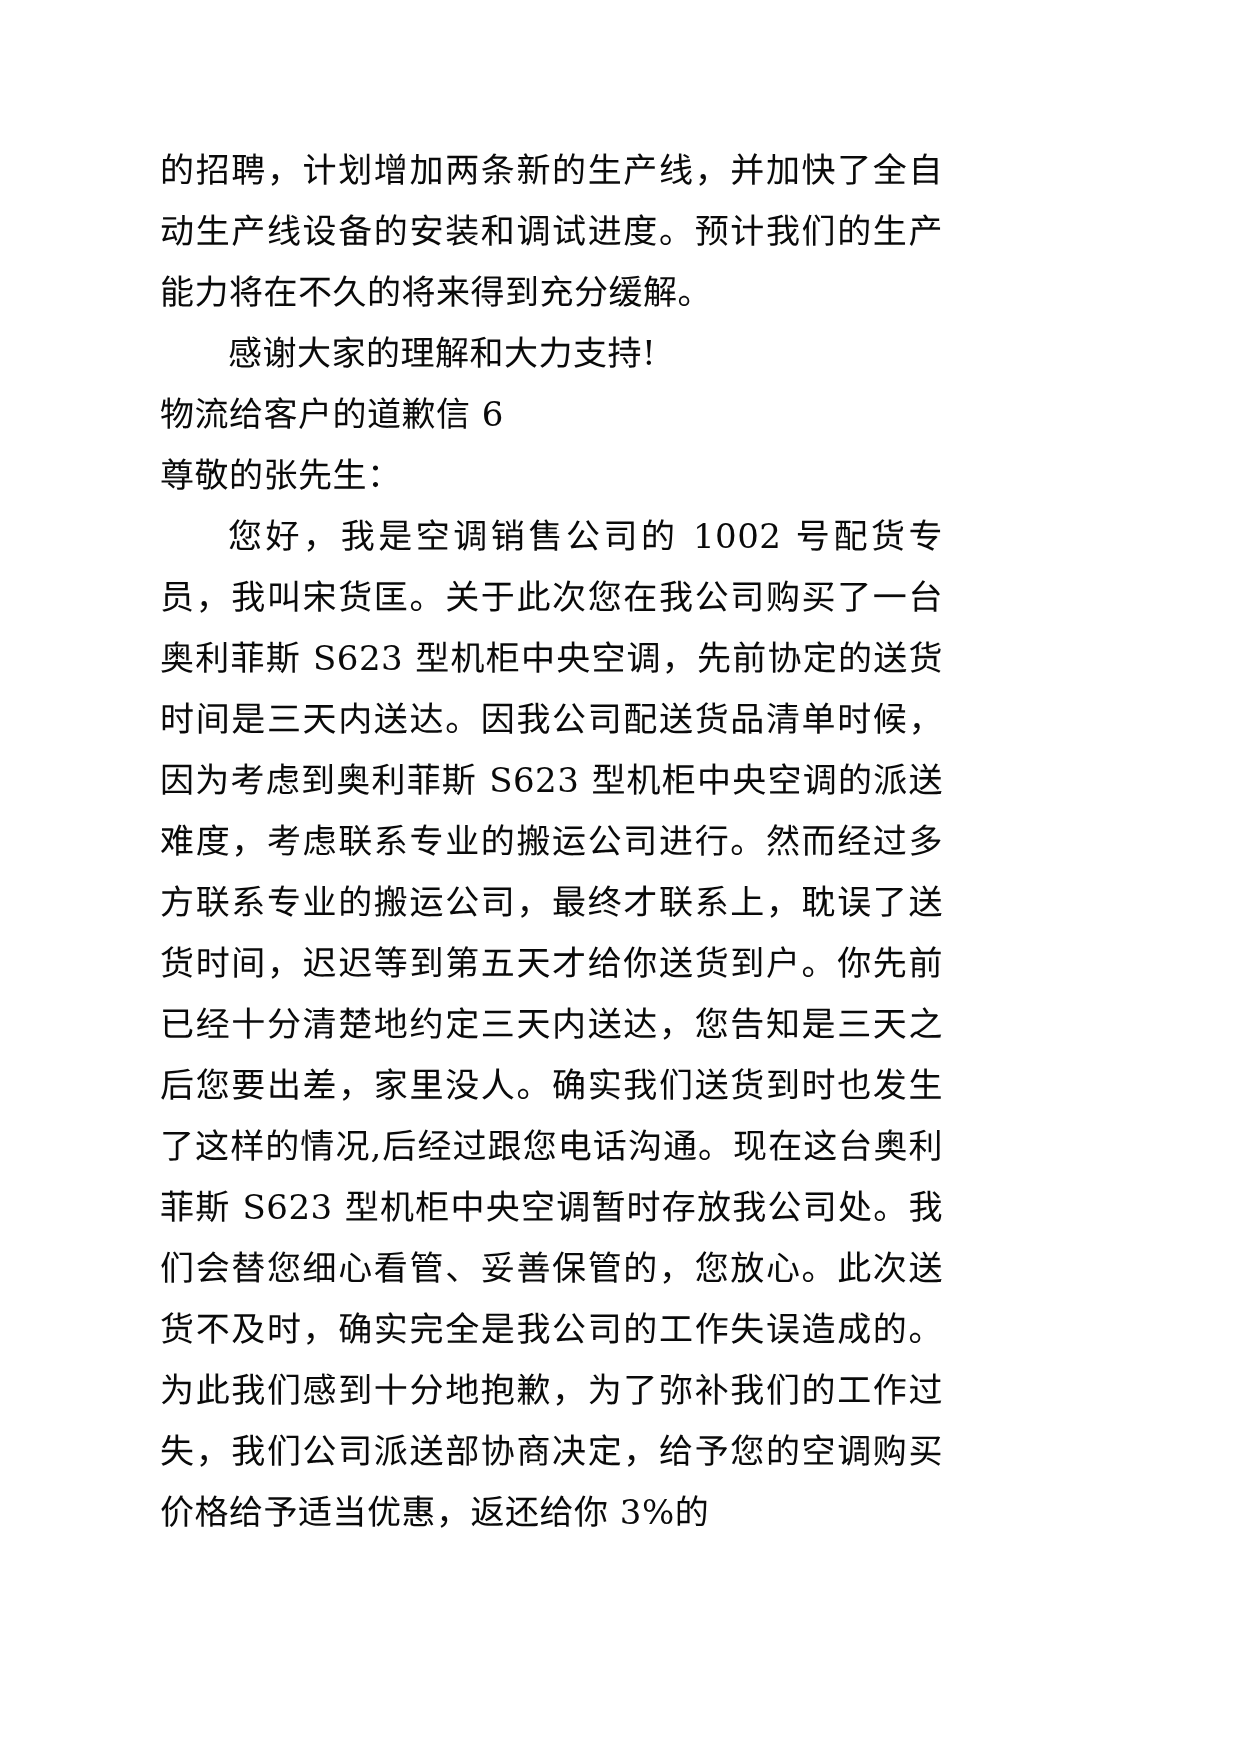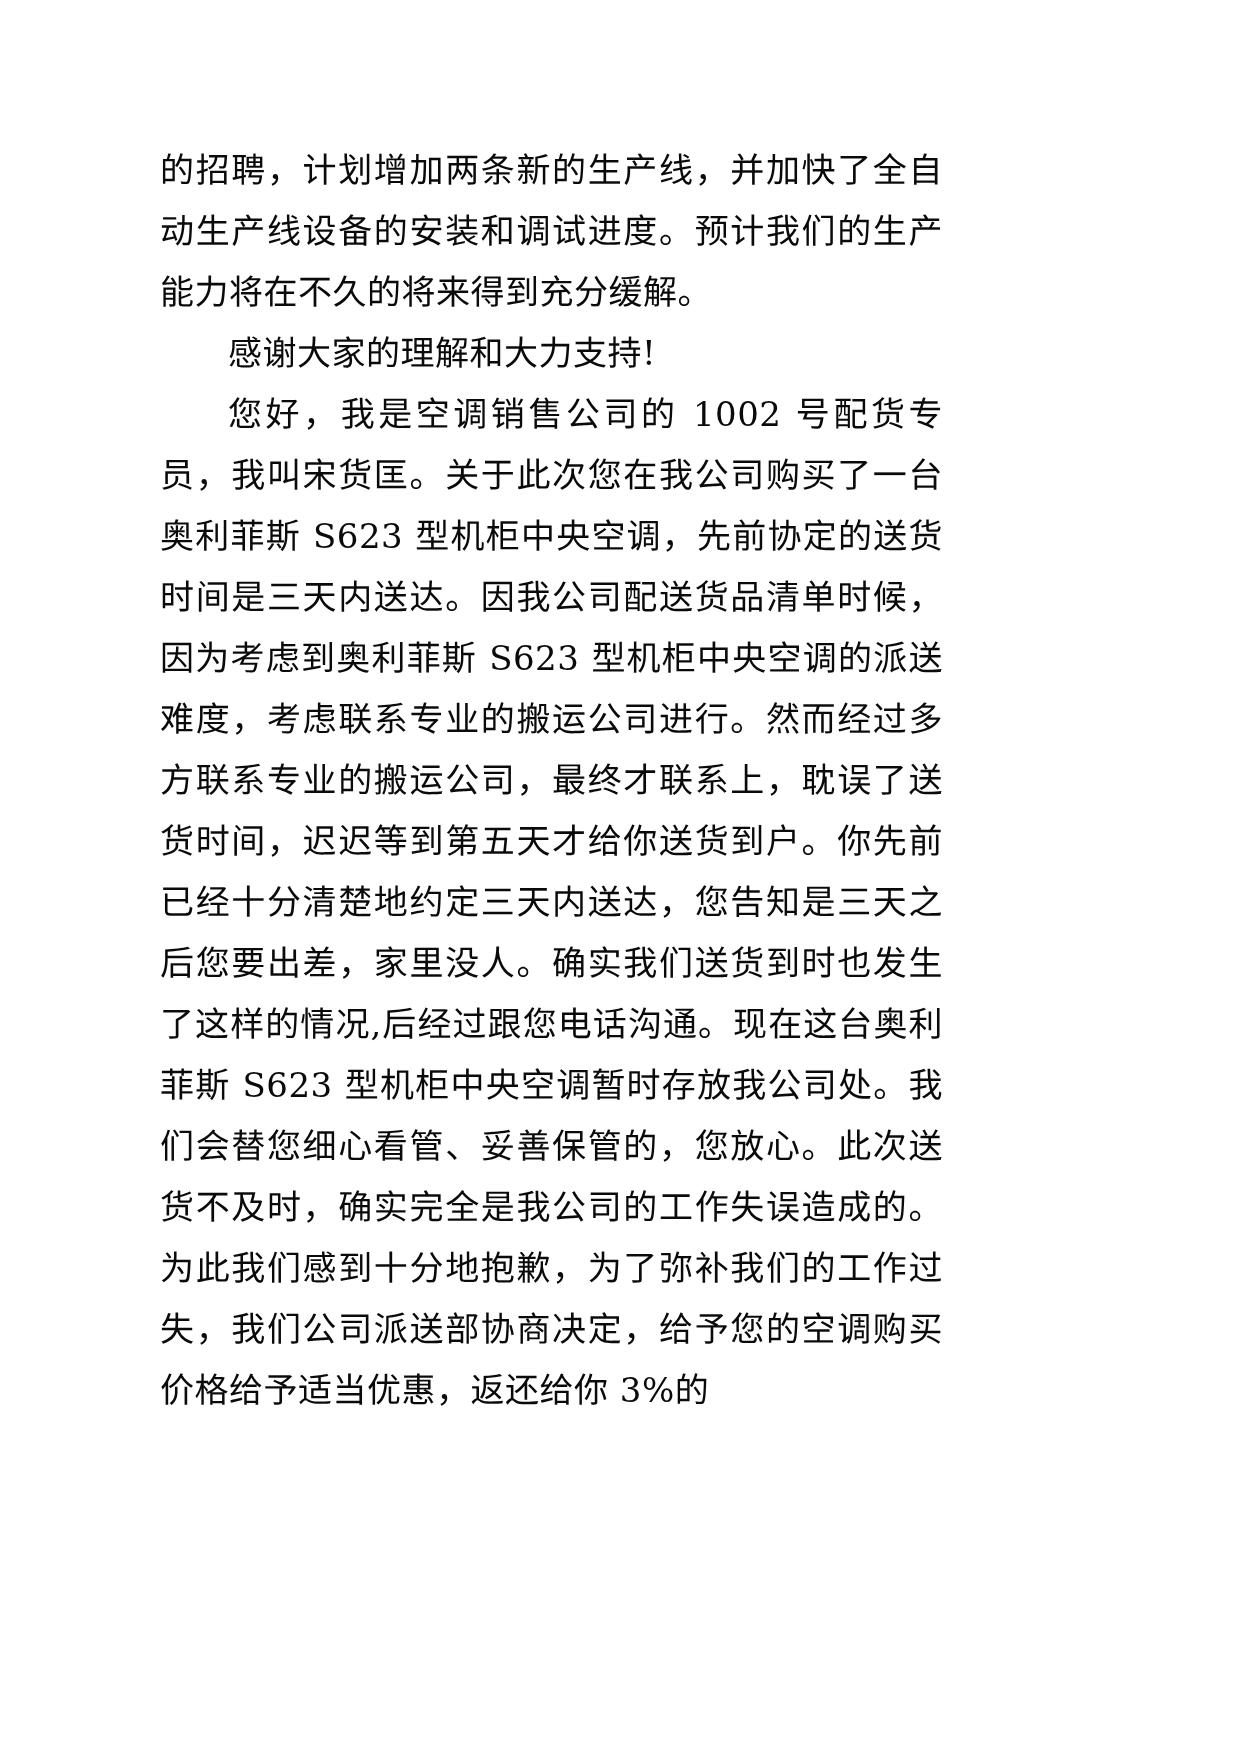--- a/index.html
+++ b/index.html
@@ -40,15 +40,17 @@
     letter-spacing: 0px;
   }
 </style>
 </head>
 <body>
 
 <div class="page">
   <div class="doc">
     <p class="para">的招聘，计划增加两条新的生产线，并加快了全自动生产线设备的安装和调试进度。预计我们的生产能力将在不久的将来得到充分缓解。</p>
     <p class="para indent">感谢大家的理解和大力支持!</p>
+    <p class="para">物流给客户的道歉信 6</p>
+    <p class="para">尊敬的张先生：</p>
     <p class="para indent">您好，我是空调销售公司的 1002 号配货专员，我叫宋货匡。关于此次您在我公司购买了一台奥利菲斯 S623 型机柜中央空调，先前协定的送货时间是三天内送达。因我公司配送货品清单时候，因为考虑到奥利菲斯 S623 型机柜中央空调的派送难度，考虑联系专业的搬运公司进行。然而经过多方联系专业的搬运公司，最终才联系上，耽误了送货时间，迟迟等到第五天才给你送货到户。你先前已经十分清楚地约定三天内送达，您告知是三天之后您要出差，家里没人。确实我们送货到时也发生了这样的情况,后经过跟您电话沟通。现在这台奥利菲斯 S623 型机柜中央空调暂时存放我公司处。我们会替您细心看管、妥善保管的，您放心。此次送货不及时，确实完全是我公司的工作失误造成的。为此我们感到十分地抱歉，为了弥补我们的工作过失，我们公司派送部协商决定，给予您的空调购买价格给予适当优惠，返还给你 3%的</p>
   </div>
 </div>
 
 </body></html>

